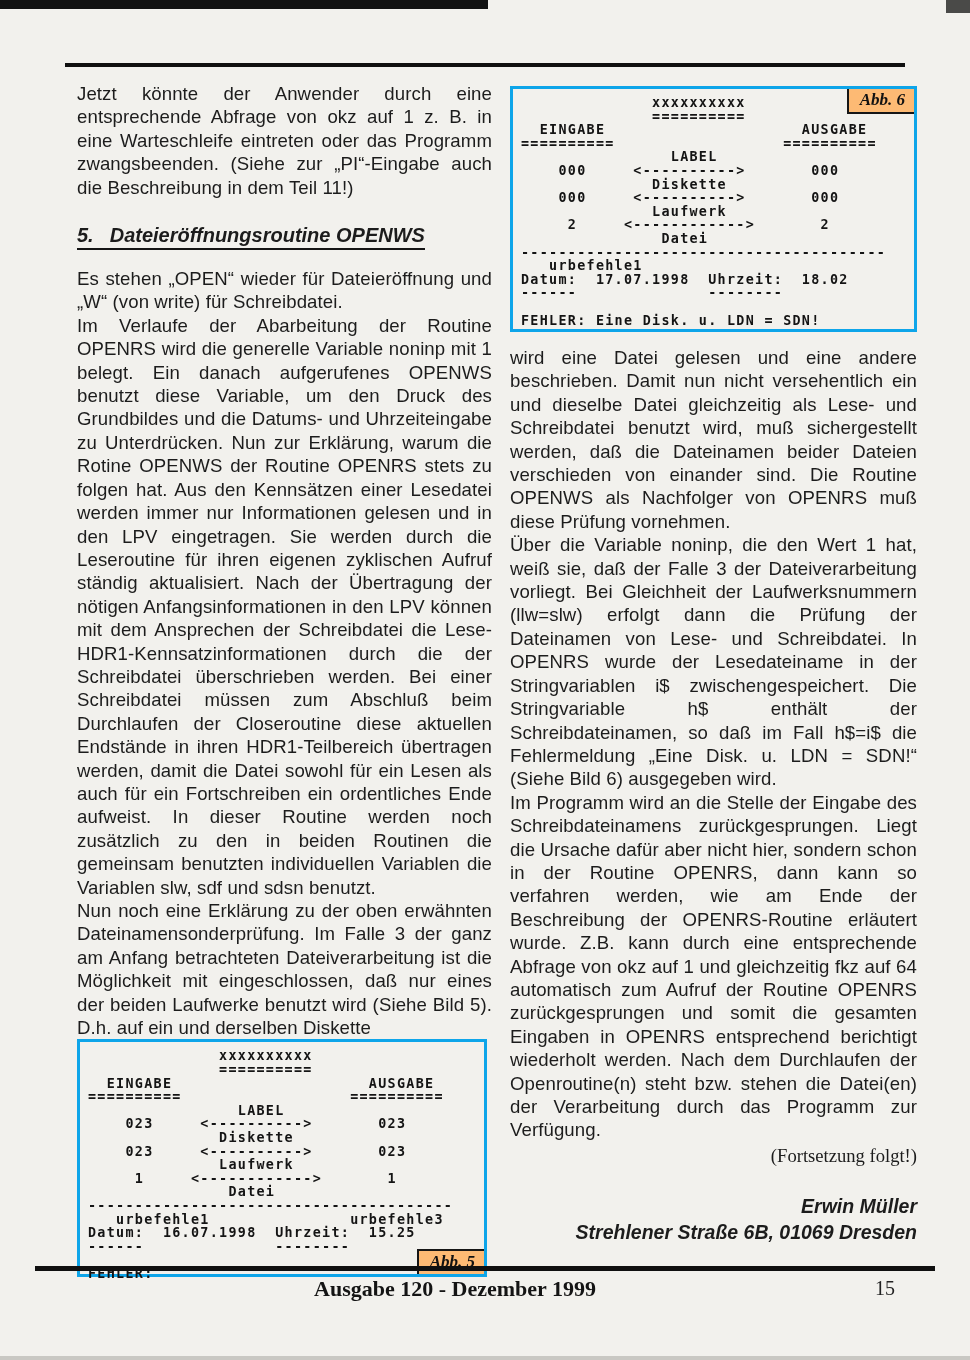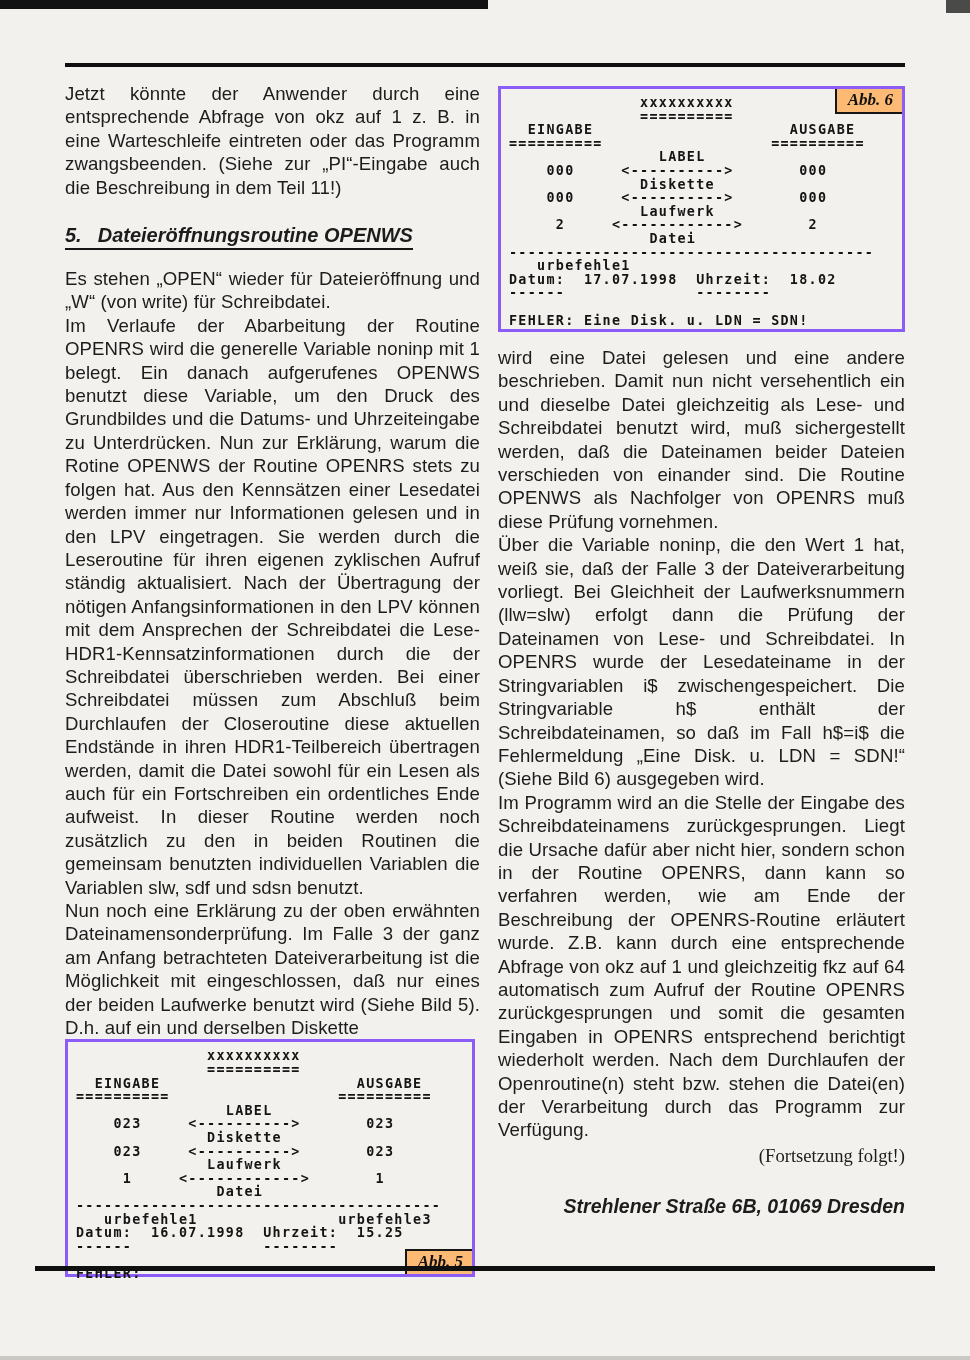--- a/index.html
+++ b/index.html
@@ -19,35 +19,35 @@
   .artifact-corner { position:absolute; top:0; right:0; width:24px; height:13px; background:#4a4a48; }
   .artifact-bottom { position:absolute; bottom:0; left:0; width:970px; height:4px; background:#c9c8c3; }
 
   .rule-top  { position:absolute; top:63px; left:65px; width:840px; height:4px; background:#101010; }
   .rule-foot { position:absolute; top:1266px; left:35px; width:900px; height:5px; background:#101010; }
 
   .columns {
     position:absolute; top:82px; left:65px;
     display:flex; gap:18px;
   }
-  .col-left  { width:415px; height:1172px; display:flex; flex-direction:column; }
+  .col-left  { width:415px; height:1172px; display:flex; flex-direction:column;margin-left:12px; }
   .col-right { width:407px; }
 
   p.body {
     margin:0; font-size:18.6px; line-height:23.4px;
     text-align:justify; letter-spacing:0.1px;
   }
   p.continuation { margin:2px 0 0 0; font-size:18.6px; line-height:23.4px; text-align:right;font-family:Liberation Serif, serif; }
 
   h2.heading { margin:24px 0 20px 0; font-size:20px; line-height:24px; }
   h2.heading .hwrap { font-style:italic; font-weight:bold; border-bottom:2.5px solid #151515; padding-bottom:2px;text-align:right; }
   h2.heading .hnum { margin-right:16px; }
 
   .figure {
-    position:relative; border:3px solid #8b5cf6;
+    position:relative; border:3px solid #0ea5e9;
     box-sizing:border-box; background:transparent;
   }
   .fig5 { width:410px; height:238px; margin-top:auto; margin-bottom:24px; }
   .fig6 { width:407px; height:246px; margin-bottom:14px; margin-top:4px; }
   .figure pre {
     margin:0; padding:7px 6px 4px 8px;
     font-family:"DejaVu Sans Mono", monospace;
     font-weight:700; font-size:13.4px; line-height:13.6px;
     letter-spacing:1.3px; color:#141414; white-space:pre;
   }
@@ -138,21 +138,26 @@
 FEHLER: Eine Disk. u. LDN = SDN!</pre>
         <span class="fig-label">Abb. 6</span>
       </div>
 
       <p class="body">wird eine Datei gelesen und eine andere beschrieben. Damit nun nicht versehentlich ein und dieselbe Datei gleichzeitig als Lese- und Schreibdatei benutzt wird, muß sichergestellt werden, daß die Dateinamen beider Dateien verschieden von einander sind. Die Routine OPENWS als Nachfolger von OPENRS muß diese Prüfung vornehmen.</p>
       <p class="body">Über die Variable noninp, die den Wert 1 hat, weiß sie, daß der Falle 3 der Dateiverarbeitung vorliegt. Bei Gleichheit der Laufwerksnummern (llw=slw) erfolgt dann die Prüfung der Dateinamen von Lese- und Schreibdatei. In OPENRS wurde der Lesedateiname in der Stringvariablen i$ zwischengespeichert. Die Stringvariable h$ enthält der Schreibdateinamen, so daß im Fall h$=i$ die Fehlermeldung „Eine Disk. u. LDN = SDN!“ (Siehe Bild 6) ausgegeben wird.</p>
       <p class="body">Im Programm wird an die Stelle der Eingabe des Schreibdateinamens zurückgesprungen. Liegt die Ursache dafür aber nicht hier, sondern schon in der Routine OPENRS, dann kann so verfahren werden, wie am Ende der Beschreibung der OPENRS-Routine erläutert wurde. Z.B. kann durch eine entsprechende Abfrage von okz auf 1 und gleichzeitig fkz auf 64 automatisch zum Aufruf der Routine OPENRS zurückgesprungen und somit die gesamten Eingaben in OPENRS entsprechend berichtigt wiederholt werden. Nach dem Durchlaufen der Openroutine(n) steht bzw. stehen die Datei(en) der Verarbeitung durch das Programm zur Verfügung.</p>
       <p class="continuation">(Fortsetzung folgt!)</p>
 
       <div class="author">
+        <div>Erwin Müller</div>
         <div>Strehlener Straße 6B, 01069 Dresden</div>
       </div>
     </div>
 
   </div>
 
   <div class="rule-foot"></div>
+  <div class="footer-row">
+    <div class="footer-issue">Ausgabe 120 - Dezember 1999</div>
+    <div class="footer-page">15</div>
+  </div>
 
 </div>
 
 </body></html>

